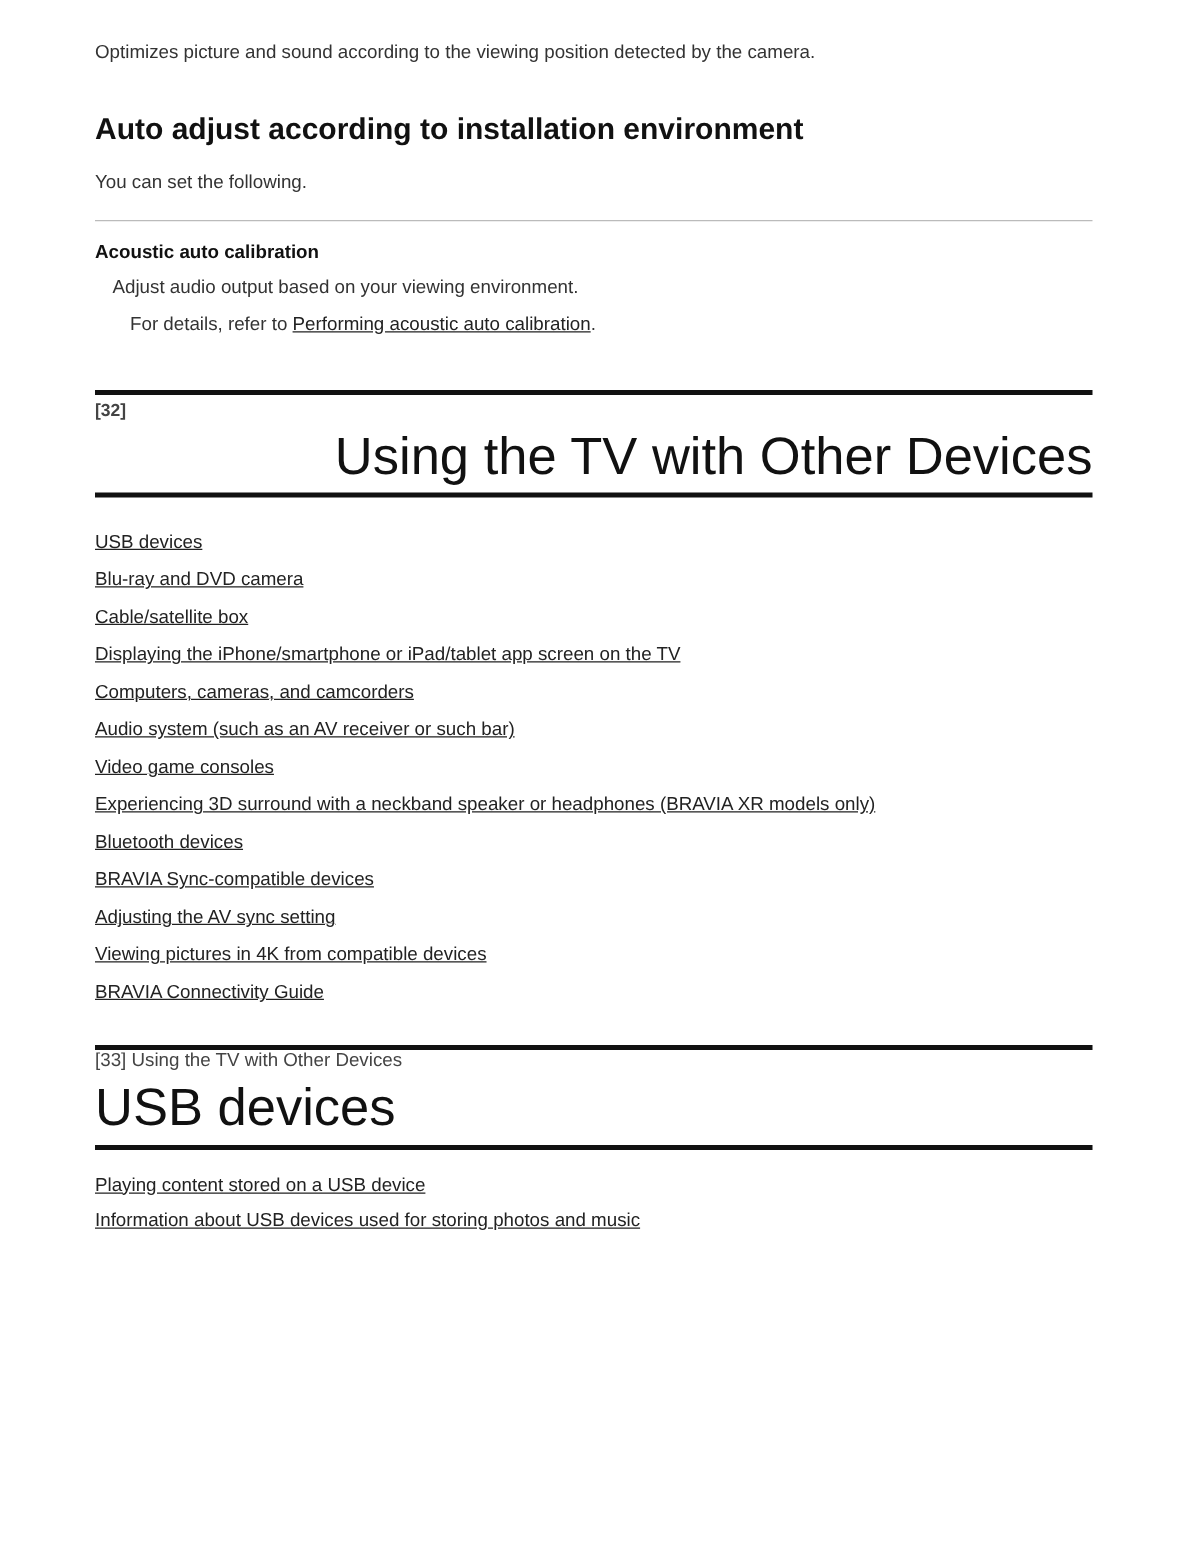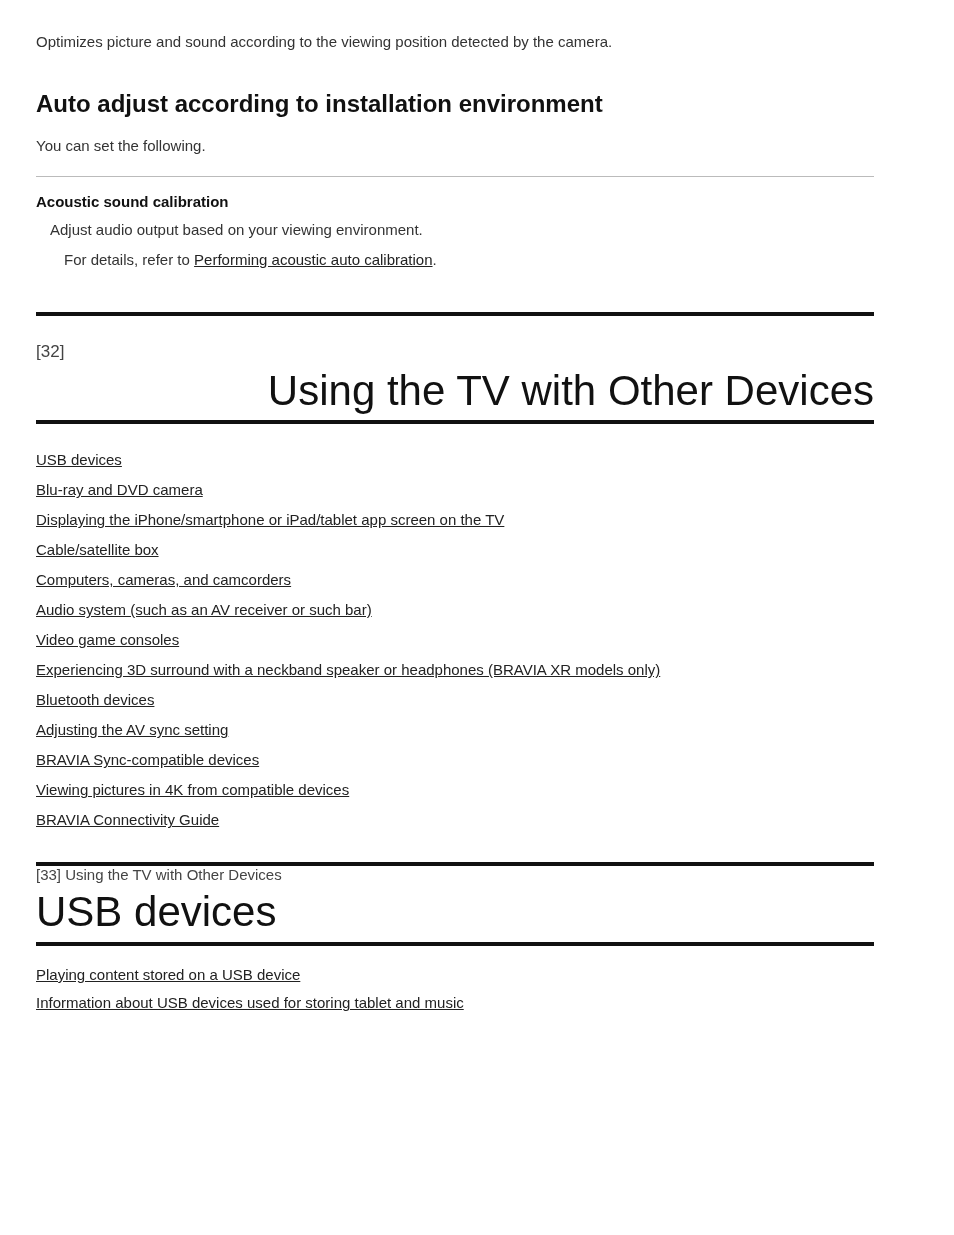--- a/index.html
+++ b/index.html
@@ -11,21 +11,21 @@
     body {
       font-family: Arial, sans-serif;
       font-size: 16px;
       color: #222;
       background: #fff;
       width: 954px;
       min-height: 1235px;
     }
 
     .page-container {
-      padding: 30px 80px 40px 36px;
+      padding: 30px 80px 40px 76px;
       max-width: 954px;
     }
 
     .intro-text {
       font-size: 15px;
       color: #333;
       margin-bottom: 36px;
       line-height: 1.6;
     }
 
@@ -82,23 +82,24 @@
       margin: 40px 0 0 0;
     }
 
     .chapter-divider-bottom {
       border: none;
       border-top: 4px solid #111;
       margin: 0 0 24px 0;
     }
 
     .chapter-number {
-      font-size: 17px;
+      font-size: 14px;
       color: #444;
-      margin: 26px 0 4px 0;
+      margin: 4px 0 4px 0;
+      font-weight: bold;
     }
 
     .chapter-title {
       font-size: 42px;
       font-weight: normal;
       color: #111;
       margin-bottom: 4px;
       line-height: 1.2;
       text-align: right;
     }
@@ -167,52 +168,52 @@
 <div class="page-container">
 
   <p class="intro-text">Optimizes picture and sound according to the viewing position detected by the camera.</p>
 
   <h2 class="section-title-large">Auto adjust according to installation environment</h2>
 
   <p class="you-can-set">You can set the following.</p>
 
   <hr class="divider-thin">
 
-  <p class="subsection-title">Acoustic sound calibration</p>
+  <p class="subsection-title">Acoustic auto calibration</p>
 
   <p class="subsection-text">Adjust audio output based on your viewing environment.</p>
 
   <p class="subsection-link-text">
     <span>For details, refer to </span><a href="#">Performing acoustic auto calibration</a><span>.</span>
   </p>
 
   <hr class="chapter-divider-top">
   <p class="chapter-number">[32]</p>
   <h1 class="chapter-title">Using the TV with Other Devices</h1>
   <hr class="chapter-divider-bottom">
 
   <ul class="toc-list">
     <li><a href="#">USB devices</a></li>
     <li><a href="#">Blu-ray and DVD camera</a></li>
+    <li><a href="#">Cable/satellite box</a></li>
     <li><a href="#">Displaying the iPhone/smartphone or iPad/tablet app screen on the TV</a></li>
-    <li><a href="#">Cable/satellite box</a></li>
     <li><a href="#">Computers, cameras, and camcorders</a></li>
     <li><a href="#">Audio system (such as an AV receiver or such bar)</a></li>
     <li><a href="#">Video game consoles</a></li>
     <li><a href="#">Experiencing 3D surround with a neckband speaker or headphones (BRAVIA XR models only)</a></li>
     <li><a href="#">Bluetooth devices</a></li>
+    <li><a href="#">BRAVIA Sync-compatible devices</a></li>
     <li><a href="#">Adjusting the AV sync setting</a></li>
-    <li><a href="#">BRAVIA Sync-compatible devices</a></li>
     <li><a href="#">Viewing pictures in 4K from compatible devices</a></li>
     <li><a href="#">BRAVIA Connectivity Guide</a></li>
   </ul>
 
   <hr class="section-divider-top">
   <p class="section-breadcrumb">[33] Using the TV with Other Devices</p>
   <h1 class="section-main-title">USB devices</h1>
   <hr class="section-divider-bottom">
 
   <ul class="section-links-list">
     <li><a href="#">Playing content stored on a USB device</a></li>
-    <li><a href="#">Information about USB devices used for storing tablet and music</a></li>
+    <li><a href="#">Information about USB devices used for storing photos and music</a></li>
   </ul>
 
 </div>
 
 </body></html>

